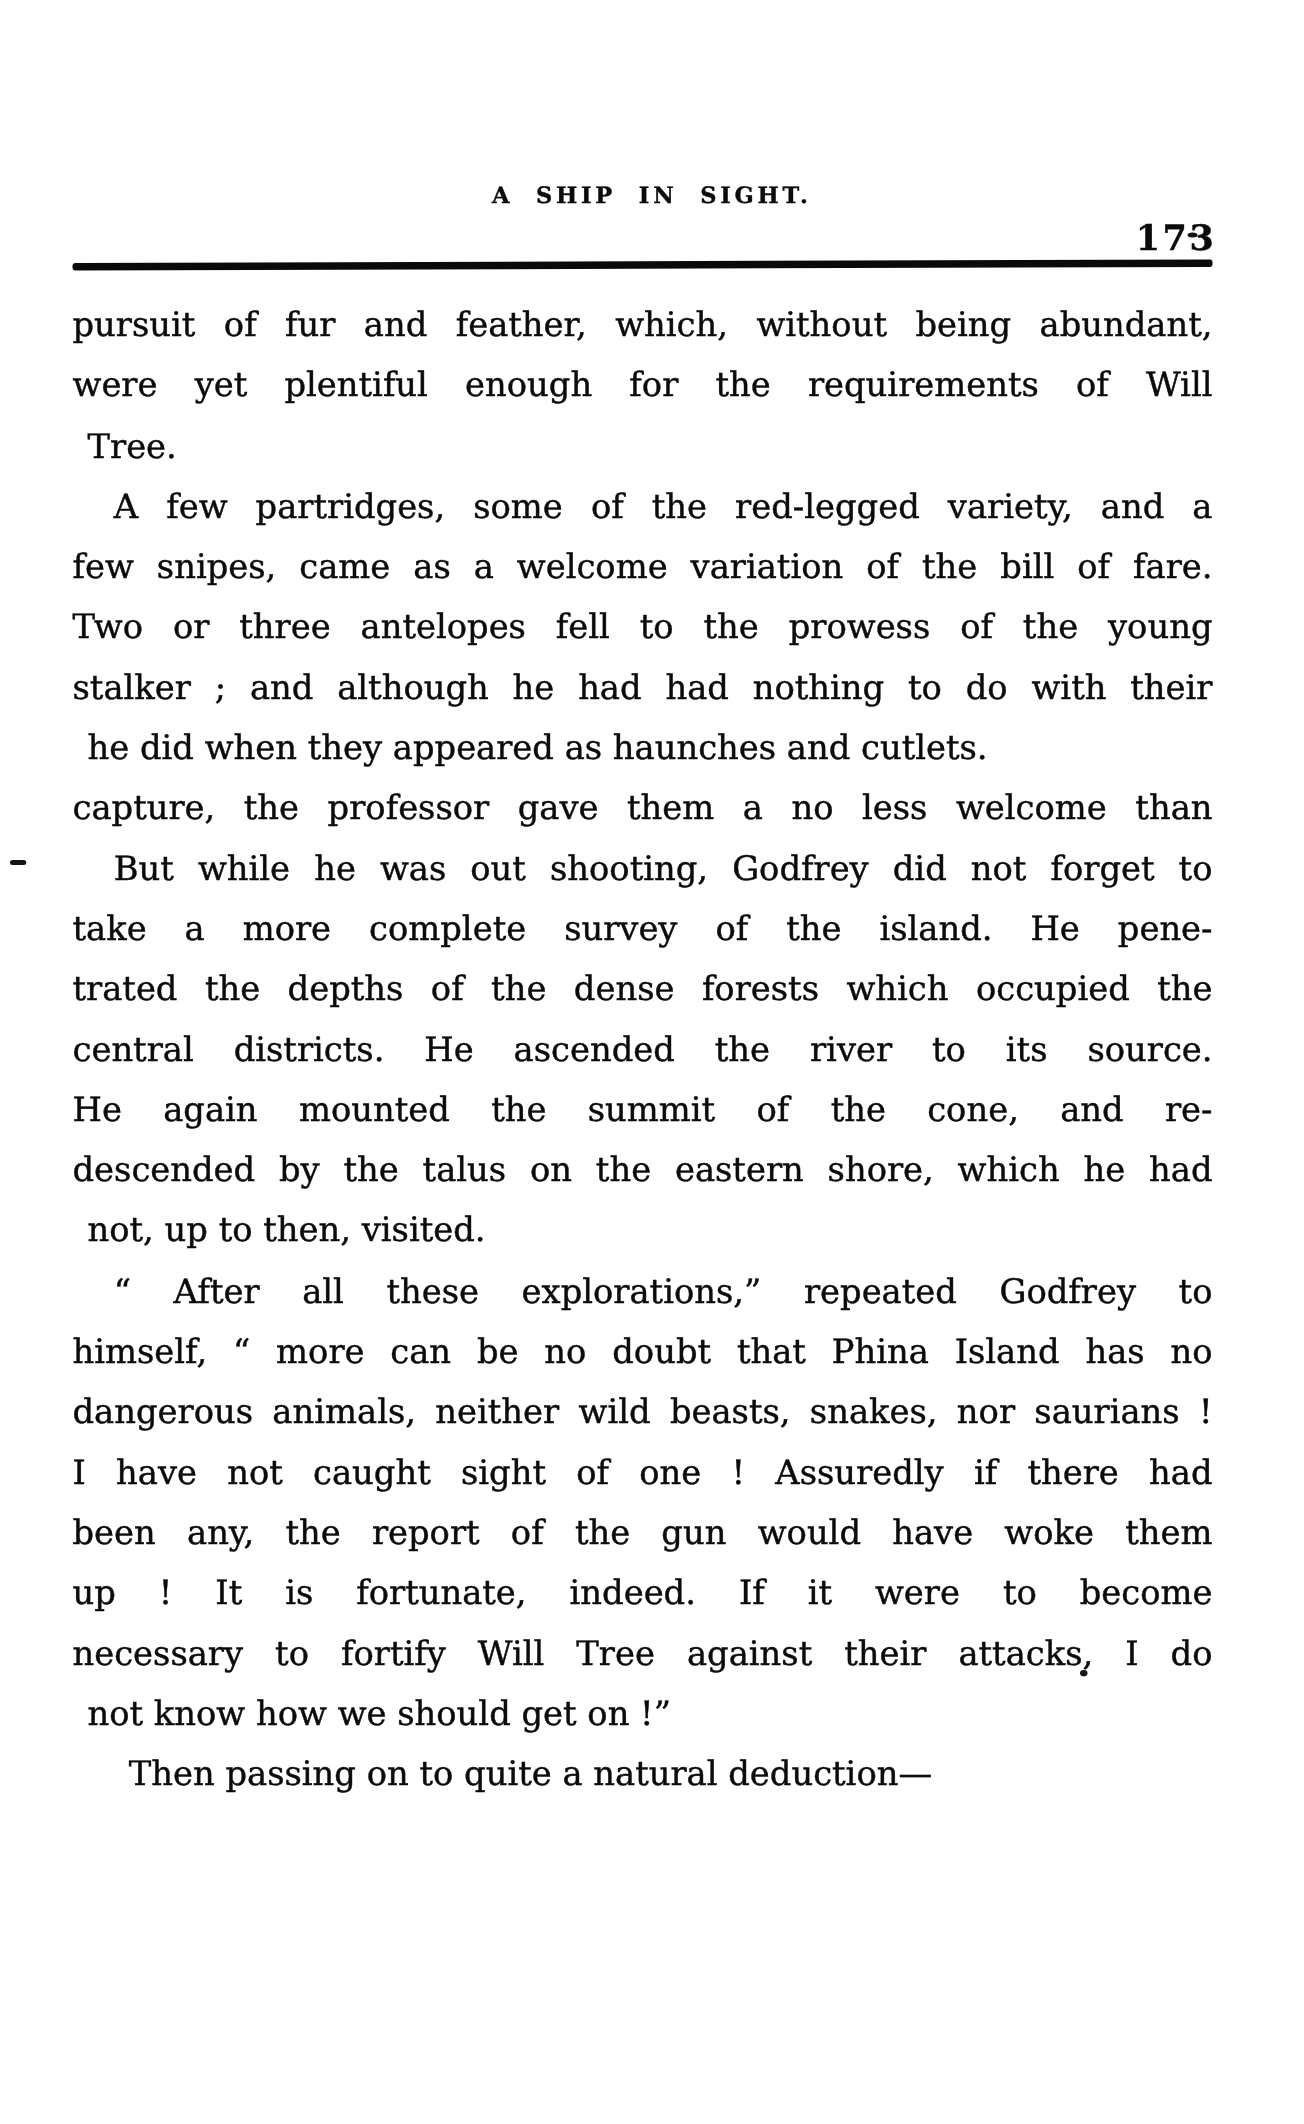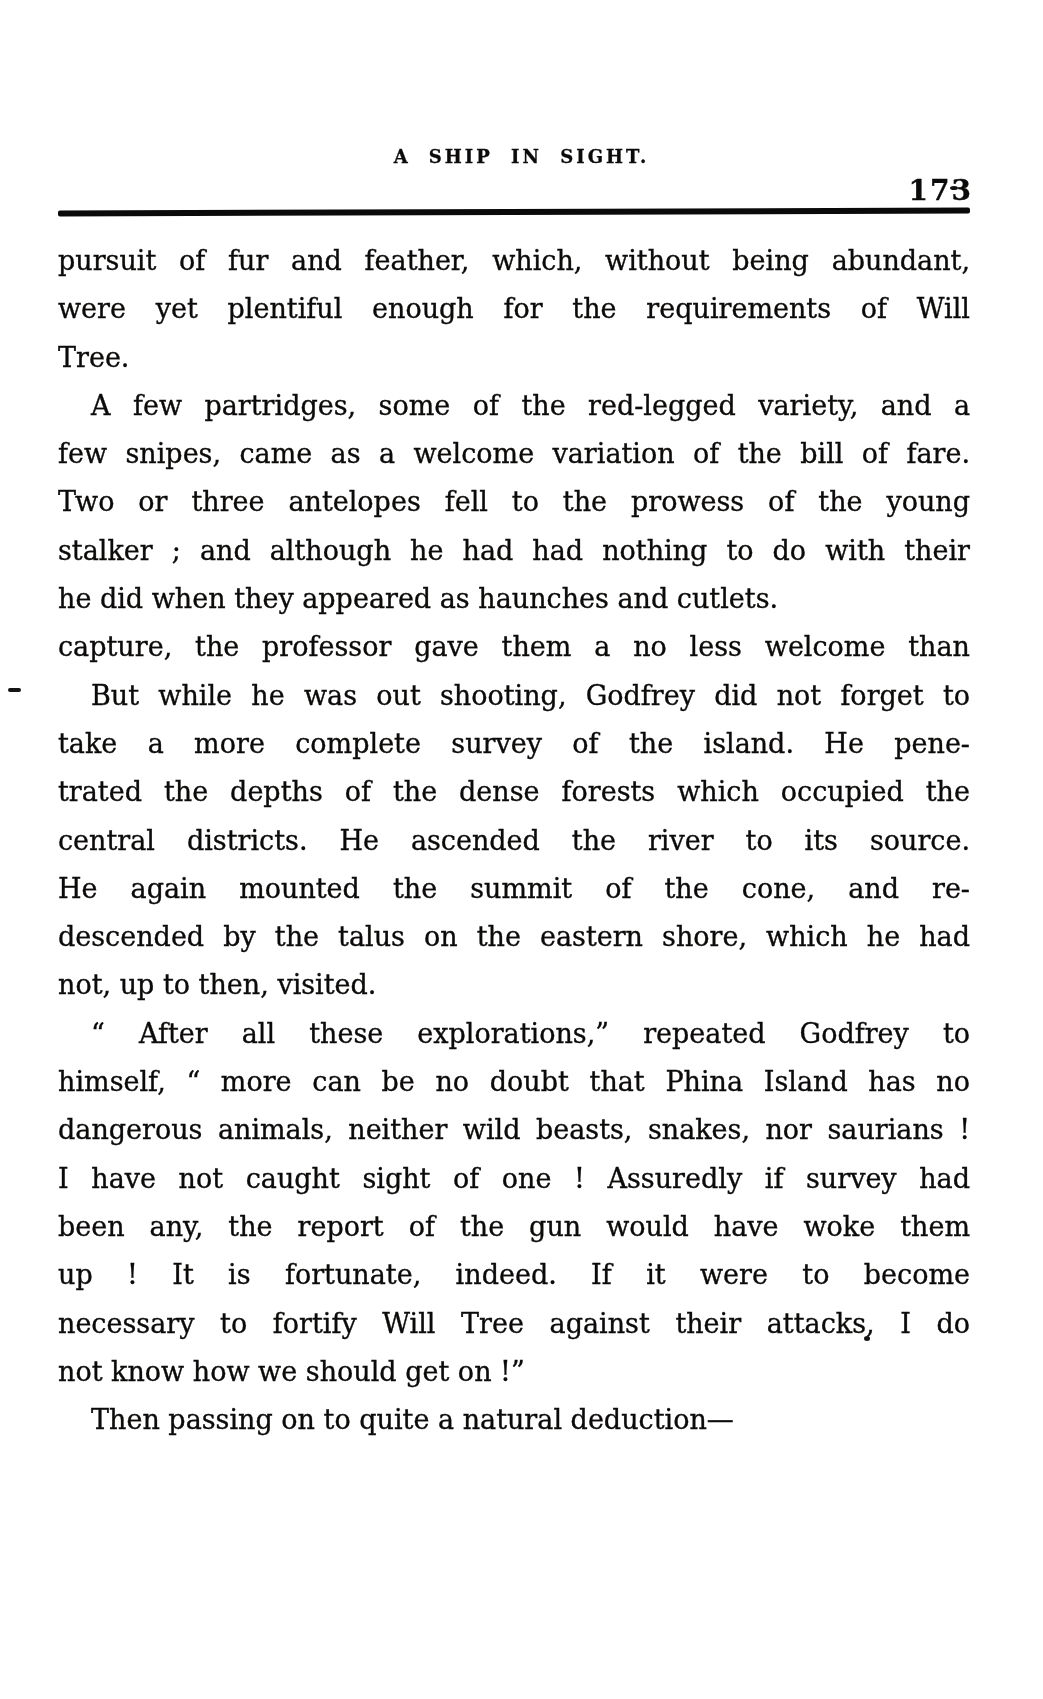--- a/index.html
+++ b/index.html
@@ -60,20 +60,21 @@
     line-height: 48.3px;
     -webkit-text-stroke: 0.35px #0c0b09;
   }
   .line {
     text-align: justify;
     text-align-last: justify;
     white-space: normal;
   }
   .line.end {
     text-align-last: left;
+    margin-left: 12px;
   }
   .line.indent {
     text-indent: 33px;
   }
   
   .speck {
     position: absolute;
     background: #161412;
     border-radius: 50%;
   }
@@ -105,21 +106,21 @@
       <div class="line indent">But while he was out shooting, Godfrey did not forget to</div>
       <div class="line">take a more complete survey of the island.  He pene-</div>
       <div class="line">trated the depths of the dense forests which occupied the</div>
       <div class="line">central districts.  He ascended the river to its source.</div>
       <div class="line">He again mounted the summit of the cone, and re-</div>
       <div class="line">descended by the talus on the eastern shore, which he had</div>
       <div class="line end">not, up to then, visited.</div>
       <div class="line indent">“ After all these explorations,” repeated Godfrey to</div>
       <div class="line">himself, “ more can be no doubt that Phina Island has no</div>
       <div class="line">dangerous animals, neither wild beasts, snakes, nor saurians !</div>
-      <div class="line">I have not caught sight of one !  Assuredly if survey had</div>
+      <div class="line">I have not caught sight of one !  Assuredly if there had</div>
       <div class="line">been any, the report of the gun would have woke them</div>
       <div class="line">up !  It is fortunate, indeed.  If it were to become</div>
       <div class="line">necessary to fortify Will Tree against their attacks, I do</div>
       <div class="line end">not know how we should get on !”</div>
       <div class="line indent end">Then passing on to quite a natural deduction—</div>
     </div>
 
   <div class="speck speck-a"></div>
   <div class="speck speck-b"></div>
   <div class="speck speck-c"></div>

